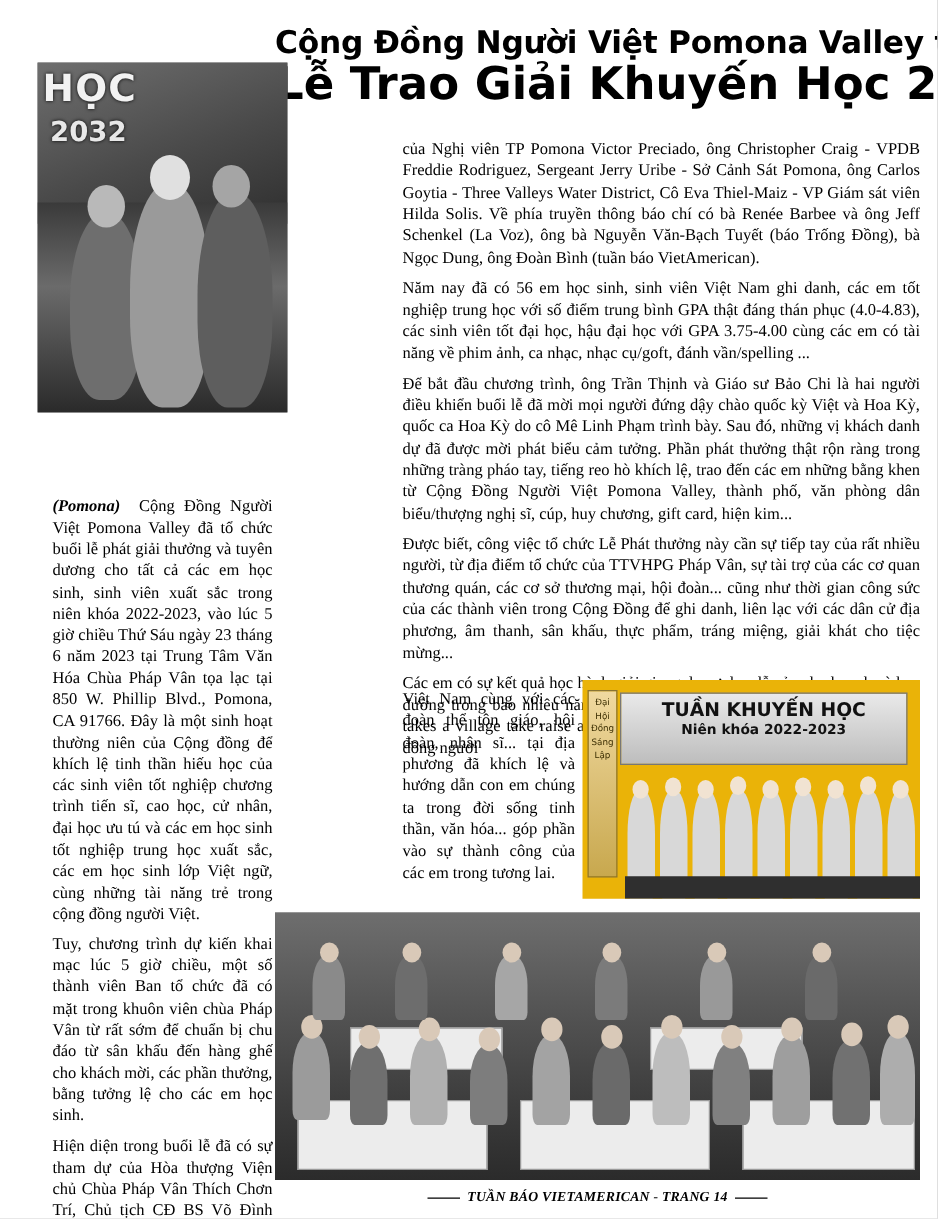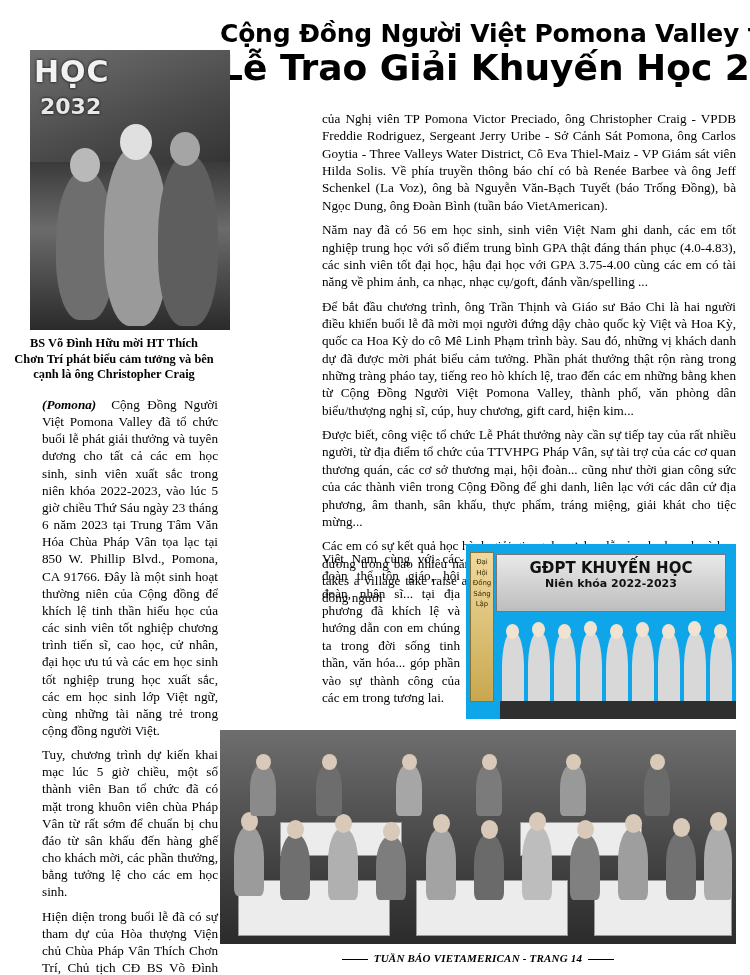--- a/index.html
+++ b/index.html
@@ -152,21 +152,21 @@
   }
   .col2b p { margin: 0 0 7px 0; }
 
   
   .photo-right {
     position: absolute;
     left: 452px;
     top: 530px;
     width: 270px;
     height: 175px;
-    background: #0ea5e9;
+    background: #eab308;
     overflow: hidden;
   }
   .pr-banner {
     position: absolute;
     left: 30px; top: 10px; right: 10px; height: 56px;
     background: linear-gradient(180deg,#e9e9e9,#bdbdbd);
     border: 1px solid #777;
   }
   .pr-banner .t1 {
     text-align: center;
@@ -285,21 +285,20 @@
       <div class="ph-body"></div>
       <div class="fig1 a"></div>
       <div class="fig1 b"></div>
       <div class="fig1 c"></div>
       <div class="head1 a"></div>
       <div class="head1 b"></div>
       <div class="head1 c"></div>
       <div class="ph-hoc">HỌC</div>
       <div class="ph-year">2032</div>
     </div>
-    <div class="caption-top">BS Võ Đình Hữu mời HT Thích Chơn Trí phát biểu cảm tưởng và bên cạnh là ông Christopher Craig</div>
 
     <div class="col1">
       <p><span class="place">(Pomona)</span>&nbsp;&nbsp;<span>Cộng Đồng Người Việt Pomona Valley đã tổ chức buổi lễ phát giải thưởng và tuyên dương cho tất cả các em học sinh, sinh viên xuất sắc trong niên khóa 2022-2023, vào lúc 5 giờ chiều Thứ Sáu ngày 23 tháng 6 năm 2023 tại Trung Tâm Văn Hóa Chùa Pháp Vân tọa lạc tại 850 W. Phillip Blvd., Pomona, CA 91766. Đây là một sinh hoạt thường niên của Cộng đồng để khích lệ tinh thần hiếu học của các sinh viên tốt nghiệp chương trình tiến sĩ, cao học, cử nhân, đại học ưu tú và các em học sinh tốt nghiệp trung học xuất sắc, các em học sinh lớp Việt ngữ, cùng những tài năng trẻ trong cộng đồng người Việt.</span></p>
       <p>Tuy, chương trình dự kiến khai mạc lúc 5 giờ chiều, một số thành viên Ban tổ chức đã có mặt trong khuôn viên chùa Pháp Vân từ rất sớm để chuẩn bị chu đáo từ sân khấu đến hàng ghế cho khách mời, các phần thưởng, bằng tưởng lệ cho các em học sinh.</p>
       <p>Hiện diện trong buổi lễ đã có sự tham dự của Hòa thượng Viện chủ Chùa Pháp Vân Thích Chơn Trí, Chủ tịch CĐ BS Võ Đình Hữu, hai Phó Chủ tịch Bác sĩ Allen Hải Bùi, Dược sĩ Hà Lam Giang, ông Hoàng Nuôi - Gia Lư trưởng GĐPT Pháp Vân, Gia trưởng GĐPT Pháp Vân/Tổng thư ký CĐ Lê Thành, ông Eric Phan - Chủ tịch Cộng Đồng Công Giáo San Bernardino, Hội trưởng Hội Cao Niên Pomona ông Nguyễn Hòa Khánh, ông Hoàng Văn Mạnh - Trưởng ban Trị sự Tam bảo Chùa Pháp Vân.</p>
 
     </div>
 
     <div class="col2">
       <p>của Nghị viên TP Pomona Victor Preciado, ông Christopher Craig - VPDB Freddie Rodriguez, Sergeant Jerry Uribe - Sở Cảnh Sát Pomona, ông Carlos Goytia - Three Valleys Water District, Cô Eva Thiel-Maiz - VP Giám sát viên Hilda Solis. Về phía truyền thông báo chí có bà Renée Barbee và ông Jeff Schenkel (La Voz), ông bà Nguyễn Văn-Bạch Tuyết (báo Trống Đồng), bà Ngọc Dung, ông Đoàn Bình (tuần báo VietAmerican).</p>
@@ -309,21 +308,21 @@
       <p>Các em có sự kết quả học hành giỏi giang do sự dạy dỗ của phụ huynh và học đường trong bao nhiêu năm tháng qua. Nhưng người ta vẫn thường nói “It takes a village take raise a child”, chúng ta cũng rất may mắn có một cộng đồng người</p>
     </div>
 
     <div class="col2b">
       <p>Việt Nam cùng với các đoàn thể tôn giáo, hội đoàn, nhân sĩ... tại địa phương đã khích lệ và hướng dẫn con em chúng ta trong đời sống tinh thần, văn hóa... góp phần vào sự thành công của các em trong tương lai.</p>
     </div>
 
     <div class="photo-right">
       <div class="pr-side">Đại Hội Đồng Sáng Lập</div>
       <div class="pr-banner">
-        <div class="t1">GĐPT KHUYẾN HỌC</div>
+        <div class="t1">TUẦN KHUYẾN HỌC</div>
         <div class="t2">Niên khóa 2022-2023</div>
       </div>
       <div class="pr-people">
         <div class="pr-p" style="left:2px;"></div>
         <div class="pr-h" style="left:6px;bottom:80px;"></div>
         <div class="pr-p" style="left:28px;"></div>
         <div class="pr-h" style="left:32px;bottom:82px;"></div>
         <div class="pr-p" style="left:54px;"></div>
         <div class="pr-h" style="left:58px;bottom:80px;"></div>
         <div class="pr-p" style="left:80px;"></div>

